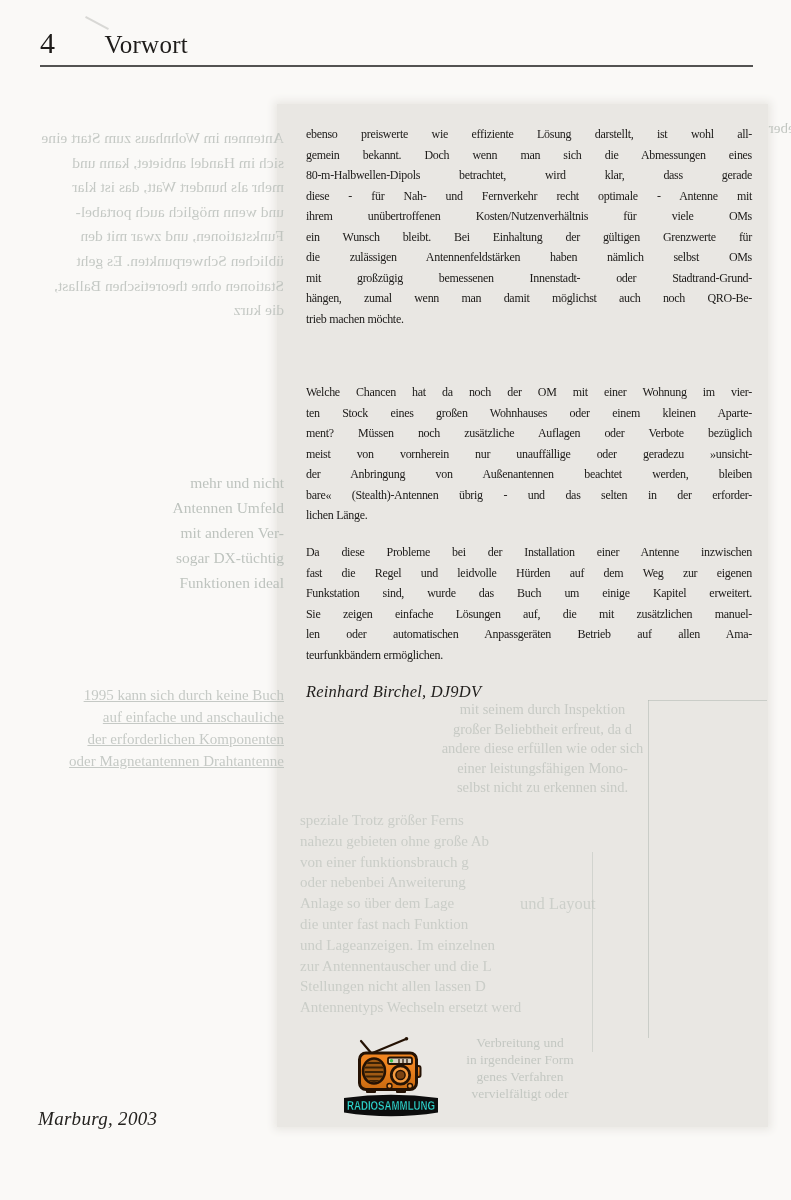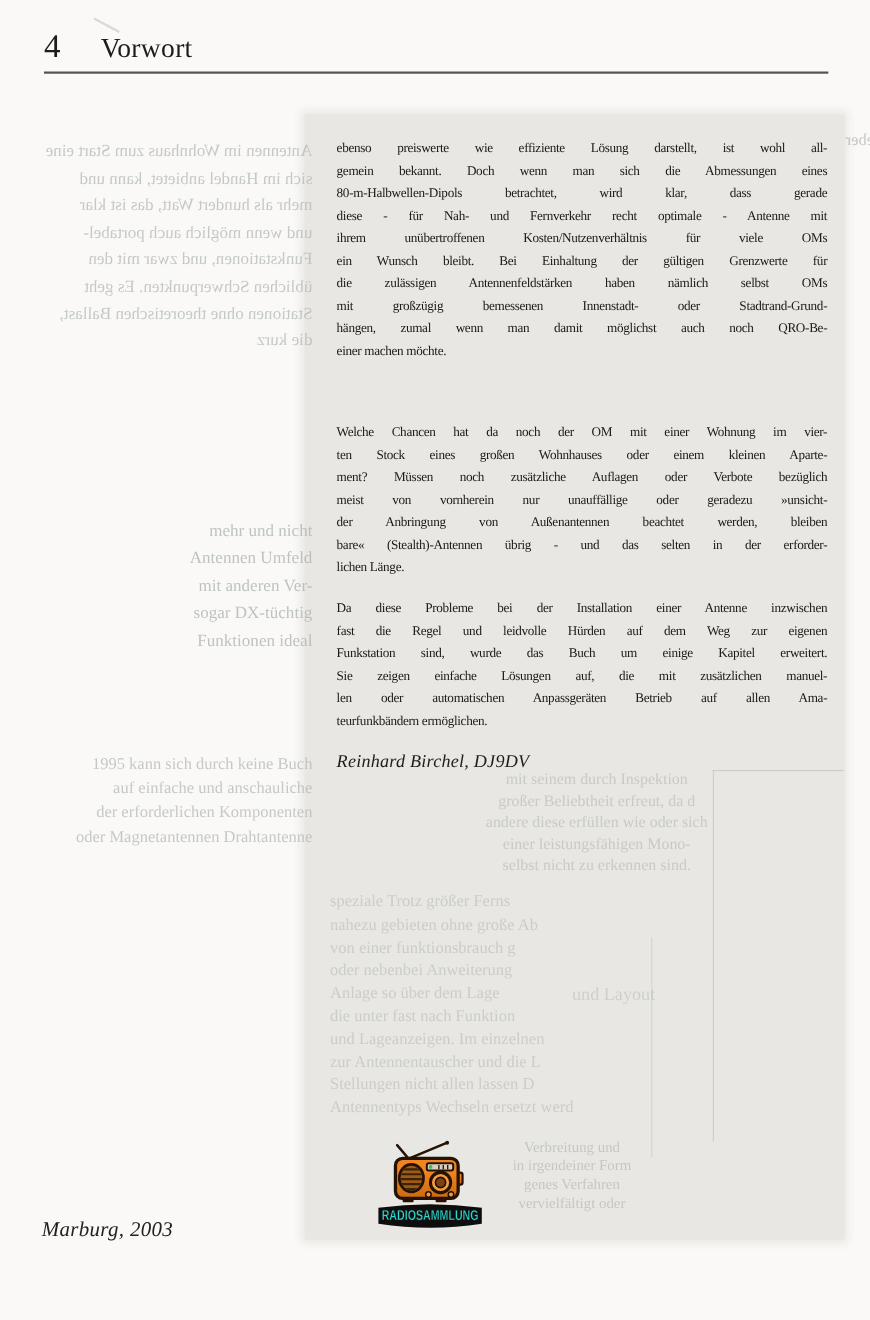--- a/index.html
+++ b/index.html
@@ -4,21 +4,21 @@
 <style>
   html,body{margin:0;padding:0;background:#e0e0e0;}
   #page{
     position:relative;width:791px;height:1200px;margin:0 auto;
     background:#faf9f7;overflow:hidden;
     font-family:"Liberation Serif",serif;color:#1e1c1a;
   }
   
   .header-row{position:absolute;left:40px;top:26px;white-space:nowrap;}
   .page-num{font-size:30px;letter-spacing:.5px;}
-  .section-title{font-size:25px;margin-left:36px;letter-spacing:.3px;}
+  .section-title{font-size:25px;margin-left:49px;letter-spacing:.3px;}
   .header-rule{position:absolute;left:40px;top:65px;width:713px;height:2px;
     background:#3b3b3b;opacity:.88;}
   .pen-smudge{position:absolute;left:84px;top:22px;width:26px;height:0;
     border-top:2px solid #8a8a88;opacity:.3;transform:rotate(28deg);}
   
   .scan-panel{position:absolute;left:277px;top:104px;width:491px;height:1023px;
     background:#e9e7e3;box-shadow:0 0 8px 3px #e9e7e3;}
   
   .para{position:absolute;left:306px;width:446px;
     font-size:12px;line-height:20.5px;letter-spacing:-.3px;color:#1c1a18;}
@@ -28,21 +28,21 @@
   .signature{position:absolute;left:306px;top:682px;
     font-size:16.5px;font-style:italic;letter-spacing:.2px;color:#201e1c;}
   .footer-date{position:absolute;left:38px;top:1108px;
     font-size:19px;font-style:italic;color:#24221f;letter-spacing:.3px;}
   
   .ghost{position:absolute;color:#b4bab5;filter:blur(.5px);opacity:.75;
     font-family:"Liberation Serif",serif;}
   .mirror{transform:scaleX(-1);}
   .g-left-top{left:26px;top:126px;width:258px;font-size:15.5px;line-height:24.6px;text-align:left;}
   .g-left-mid{left:26px;top:470px;width:258px;font-size:15.5px;line-height:25px;text-align:right;color:#aab2ac;}
-  .g-left-low{left:26px;top:684px;width:258px;font-size:15px;line-height:22px;text-align:right;}
+  .g-left-low{left:26px;top:684px;width:258px;font-size:15px;line-height:22px;text-align:right;text-decoration:underline;}
   .g-center-mid{left:420px;top:700px;width:245px;font-size:14.5px;line-height:19.5px;text-align:center;color:#bcc1bb;}
   .g-center-low{left:300px;top:810px;width:360px;font-size:15px;line-height:20.8px;text-align:left;color:#c0c5bf;}
   .g-copyright{left:420px;top:1034px;width:200px;font-size:13.5px;line-height:17px;text-align:center;color:#b7bdb7;}
   .g-heading{left:520px;top:894px;font-size:16.5px;color:#c3c8c2;}
   .g-right-edge{left:748px;top:120px;width:60px;font-size:15px;color:#b0b6b0;}
   .ghost-vline,.ghost-hline{position:absolute;background:#b2b8b2;opacity:.55;filter:blur(.4px);}
   .gv1{left:648px;top:700px;width:1px;height:338px;}
   .gv2{left:592px;top:852px;width:1px;height:200px;opacity:.4;}
   .gh1{left:648px;top:700px;width:119px;height:1px;}
   
@@ -119,21 +119,21 @@
   <div class="para p1">
       <div class="line">ebenso preiswerte wie effiziente Lösung darstellt, ist wohl all-</div>
       <div class="line">gemein bekannt. Doch wenn man sich die Abmessungen eines</div>
       <div class="line">80-m-Halbwellen-Dipols betrachtet, wird klar, dass gerade</div>
       <div class="line">diese - für Nah- und Fernverkehr recht optimale - Antenne mit</div>
       <div class="line">ihrem unübertroffenen Kosten/Nutzenverhältnis für viele OMs</div>
       <div class="line">ein Wunsch bleibt. Bei Einhaltung der gültigen Grenzwerte für</div>
       <div class="line">die zulässigen Antennenfeldstärken haben nämlich selbst OMs</div>
       <div class="line">mit großzügig bemessenen Innenstadt- oder Stadtrand-Grund-</div>
       <div class="line">hängen, zumal wenn man damit möglichst auch noch QRO-Be-</div>
-      <div class="line">einer machen möchte.</div>
+      <div class="line">trieb machen möchte.</div>
     </div>
   <div class="para p2">
       <div class="line">Welche Chancen hat da noch der OM mit einer Wohnung im vier-</div>
       <div class="line">ten Stock eines großen Wohnhauses oder einem kleinen Aparte-</div>
       <div class="line">ment? Müssen noch zusätzliche Auflagen oder Verbote bezüglich</div>
       <div class="line">meist von vornherein nur unauffällige oder geradezu »unsicht-</div>
       <div class="line">der Anbringung von Außenantennen beachtet werden, bleiben</div>
       <div class="line">bare« (Stealth)-Antennen übrig - und das selten in der erforder-</div>
       <div class="line">lichen Länge.</div>
     </div>

